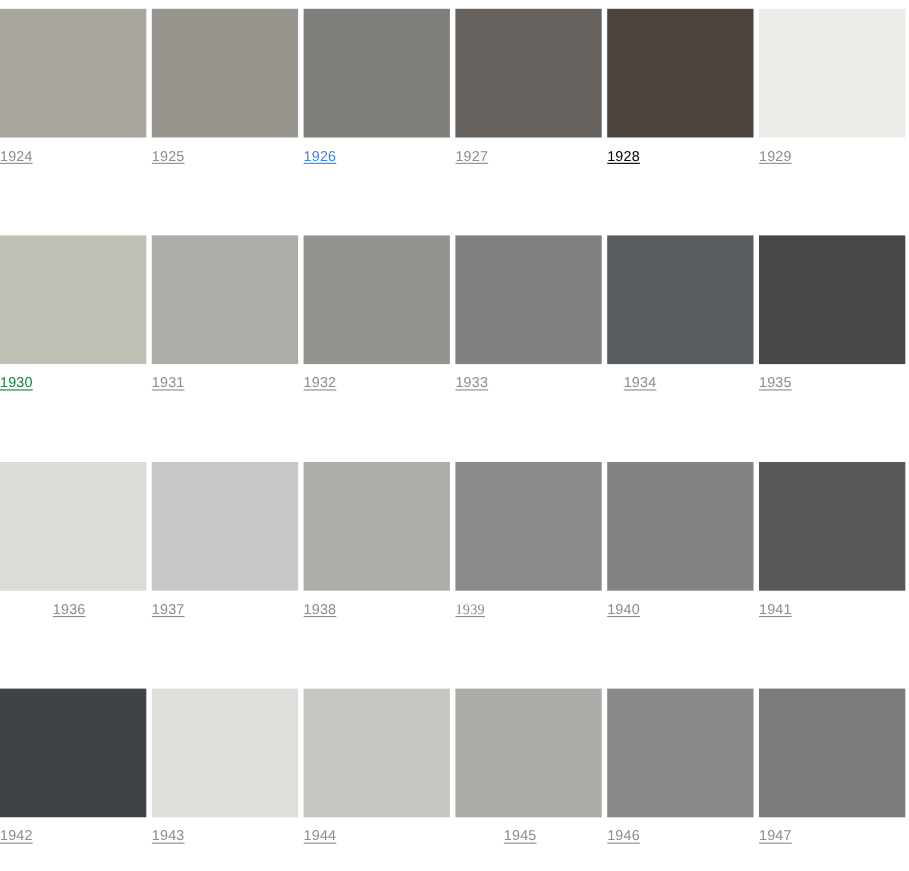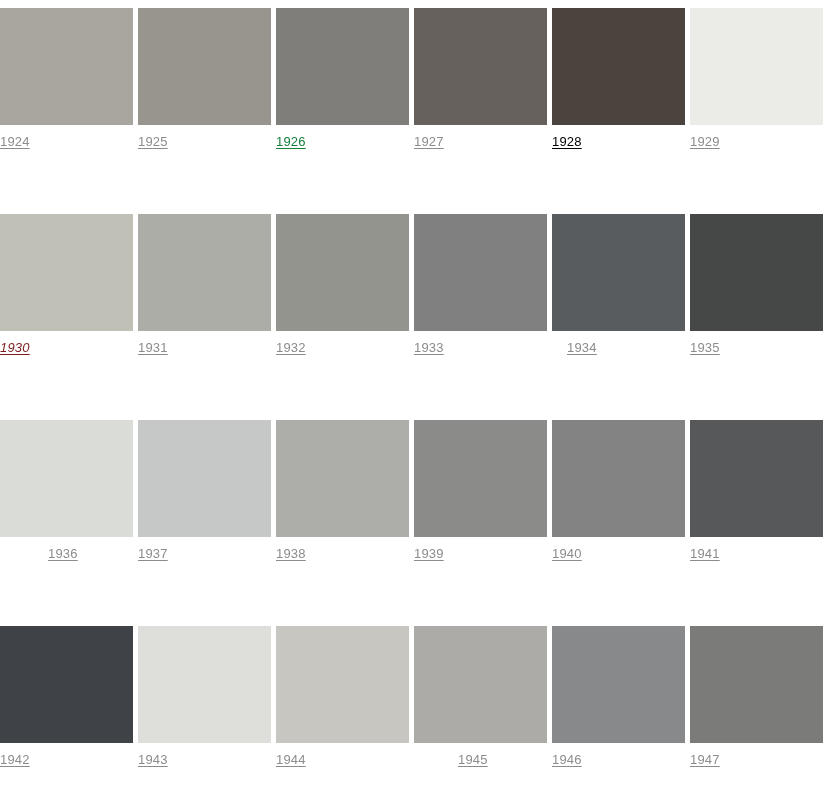--- a/index.html
+++ b/index.html
@@ -65,39 +65,39 @@
       <div class="swatch-cell">
         <div class="swatch-chip" style="background-color: rgb(169, 166, 159);"></div>
         <a class="swatch-label" style="color: rgb(140, 140, 140);">1924</a>
       </div>
       <div class="swatch-cell">
         <div class="swatch-chip" style="background-color: rgb(152, 149, 142);"></div>
         <a class="swatch-label" style="color: rgb(140, 140, 140);">1925</a>
       </div>
       <div class="swatch-cell">
         <div class="swatch-chip" style="background-color: rgb(127, 126, 123);"></div>
-        <a class="swatch-label" style="color: #15803d;">1926</a>
+        <a class="swatch-label" style="color: #3b82f6;">1926</a>
       </div>
       <div class="swatch-cell">
         <div class="swatch-chip" style="background-color: rgb(103, 97, 93);"></div>
         <a class="swatch-label" style="color: rgb(140, 140, 140);">1927</a>
       </div>
       <div class="swatch-cell">
         <div class="swatch-chip" style="background-color: rgb(74, 67, 62);"></div>
         <a class="swatch-label" style="color: #000000;">1928</a>
       </div>
       <div class="swatch-cell">
         <div class="swatch-chip" style="background-color: rgb(235, 235, 231);"></div>
         <a class="swatch-label" style="color: rgb(140, 140, 140);">1929</a>
       </div>
     </div>
     <div class="swatch-row">
       <div class="swatch-cell">
         <div class="swatch-chip" style="background-color: rgb(192, 192, 182);"></div>
-        <a class="swatch-label" style="color: #7f1d1d; font-style: italic;">1930</a>
+        <a class="swatch-label" style="color: #15803d;">1930</a>
       </div>
       <div class="swatch-cell">
         <div class="swatch-chip" style="background-color: rgb(173, 173, 167);"></div>
         <a class="swatch-label" style="color: rgb(140, 140, 140);">1931</a>
       </div>
       <div class="swatch-cell">
         <div class="swatch-chip" style="background-color: rgb(148, 148, 143);"></div>
         <a class="swatch-label" style="color: rgb(140, 140, 140);">1932</a>
       </div>
       <div class="swatch-cell">
@@ -121,21 +121,21 @@
       <div class="swatch-cell">
         <div class="swatch-chip" style="background-color: rgb(198, 200, 199);"></div>
         <a class="swatch-label" style="color: rgb(140, 140, 140);">1937</a>
       </div>
       <div class="swatch-cell">
         <div class="swatch-chip" style="background-color: rgb(173, 174, 170);"></div>
         <a class="swatch-label" style="color: rgb(140, 140, 140);">1938</a>
       </div>
       <div class="swatch-cell">
         <div class="swatch-chip" style="background-color: rgb(139, 140, 138);"></div>
-        <a class="swatch-label" style="color: rgb(140, 140, 140);">1939</a>
+        <a class="swatch-label" style="color: rgb(140, 140, 140); font-family: Liberation Serif, serif;">1939</a>
       </div>
       <div class="swatch-cell">
         <div class="swatch-chip" style="background-color: rgb(130, 131, 130);"></div>
         <a class="swatch-label" style="color: rgb(140, 140, 140);">1940</a>
       </div>
       <div class="swatch-cell">
         <div class="swatch-chip" style="background-color: rgb(86, 88, 90);"></div>
         <a class="swatch-label" style="color: rgb(140, 140, 140);">1941</a>
       </div>
     </div>

